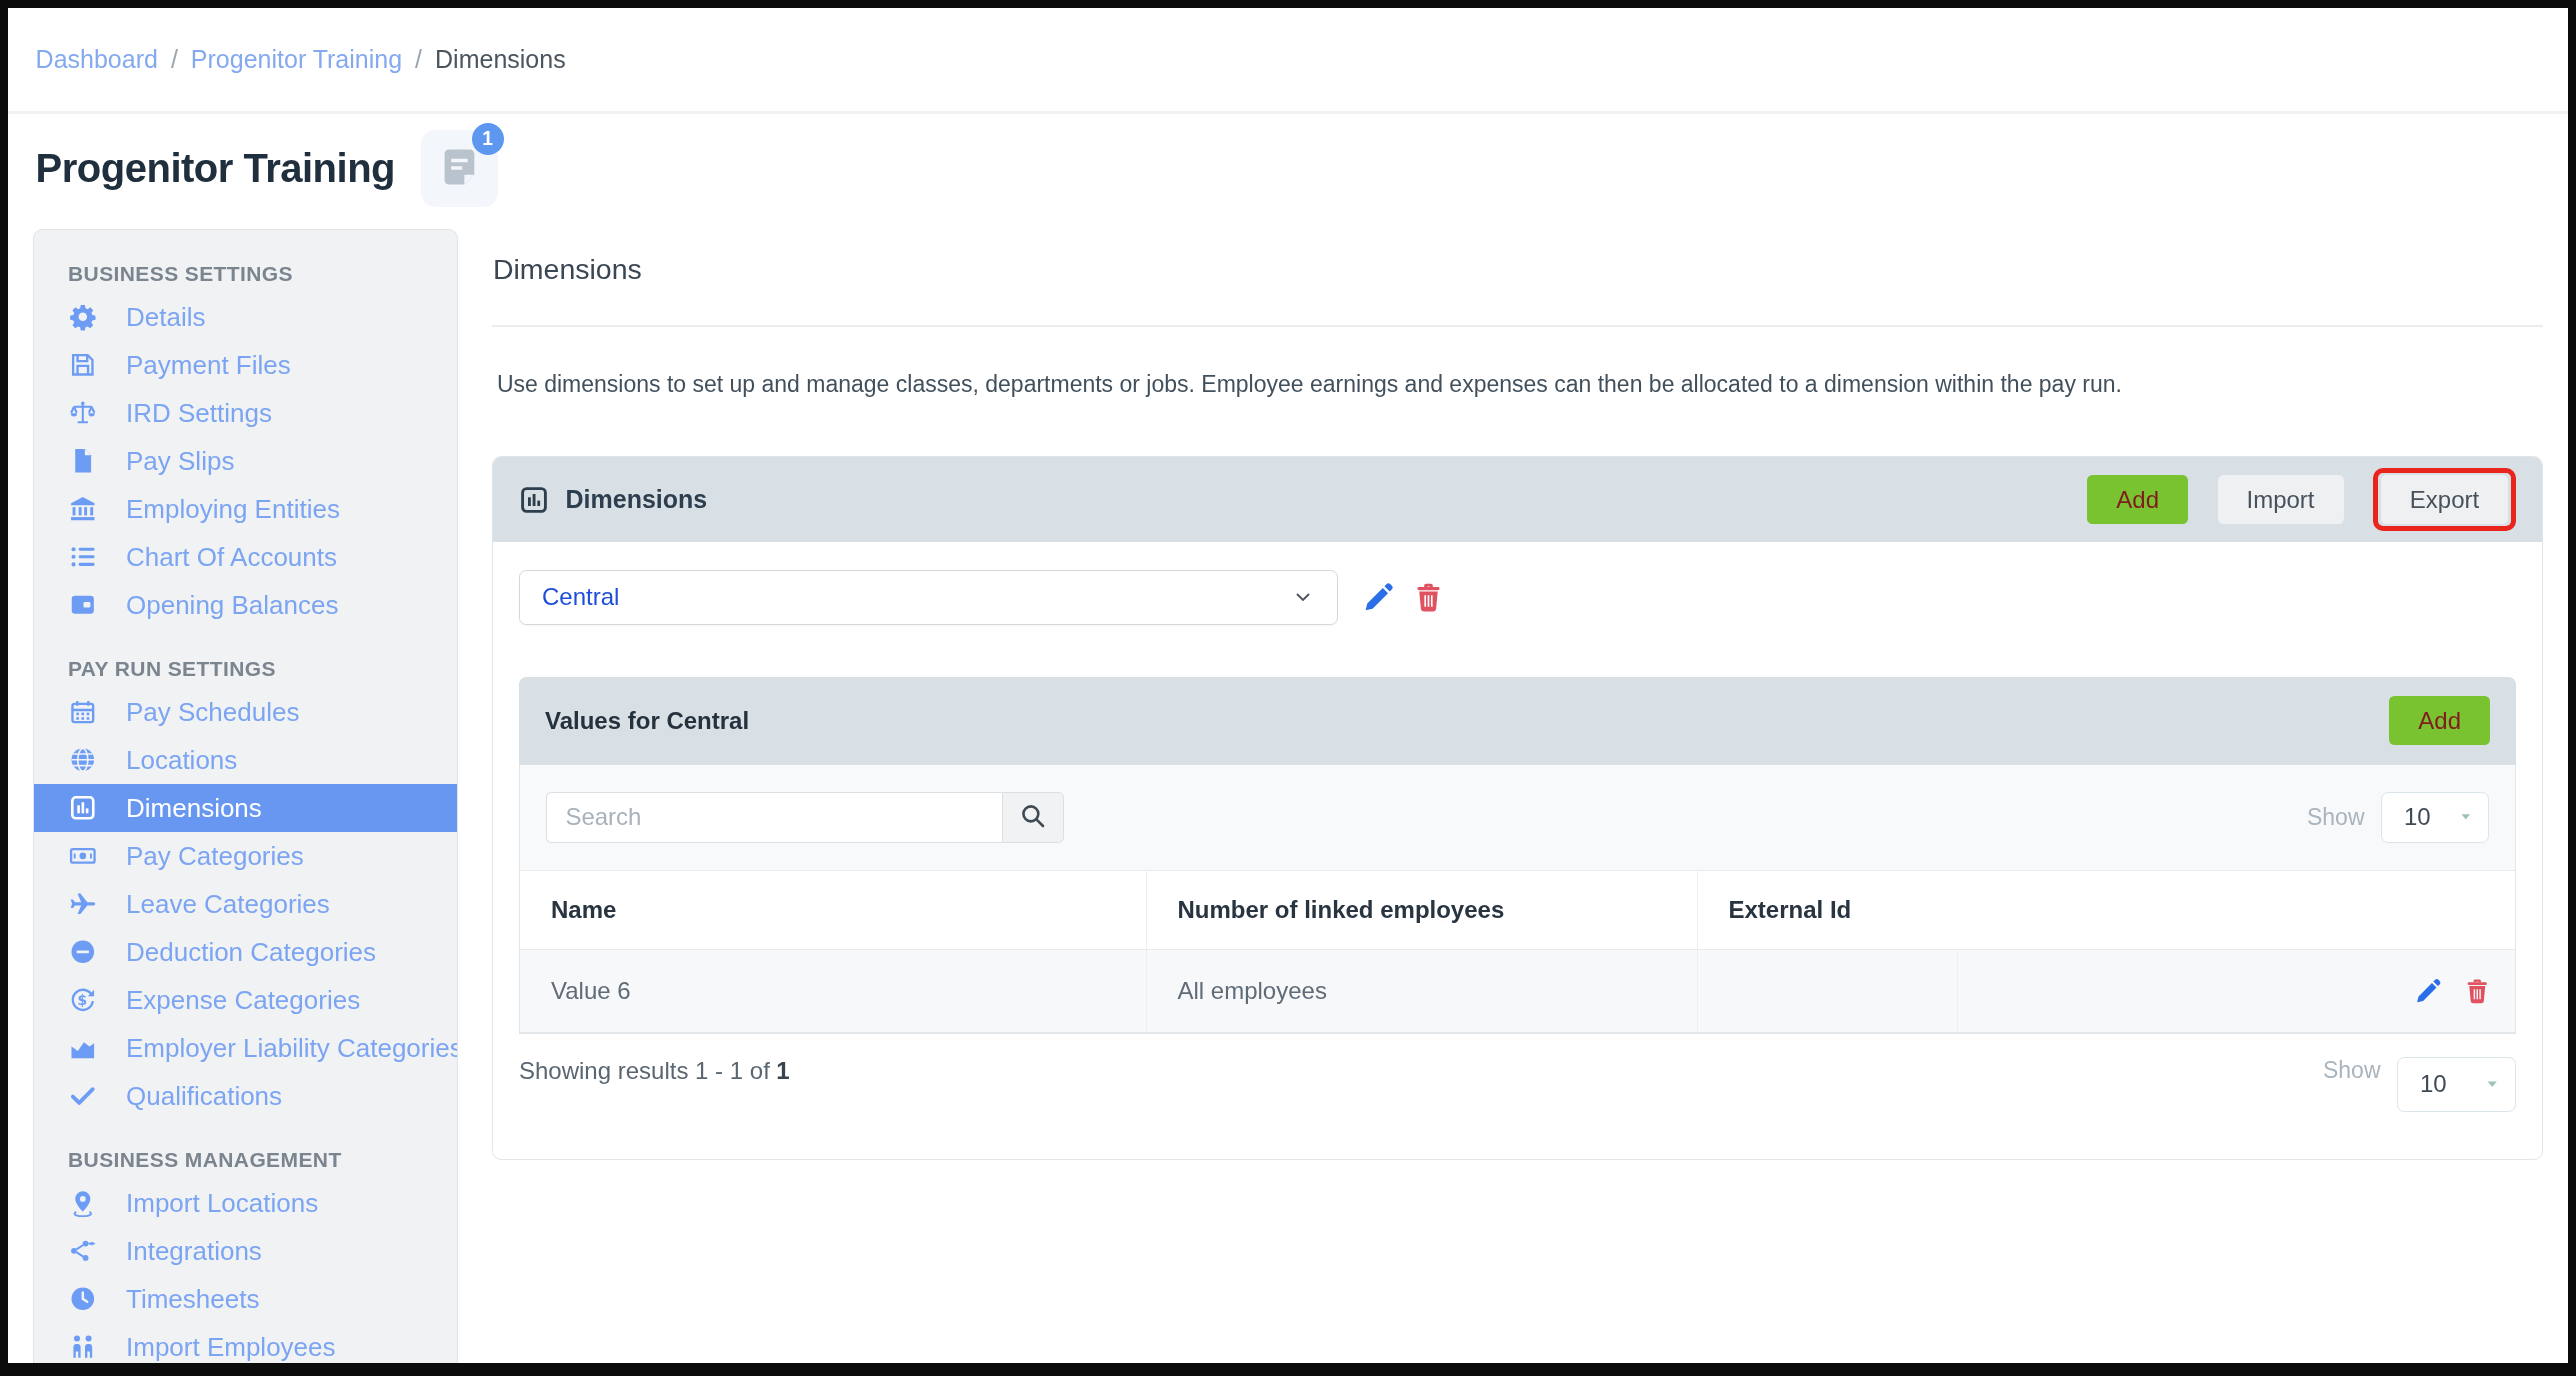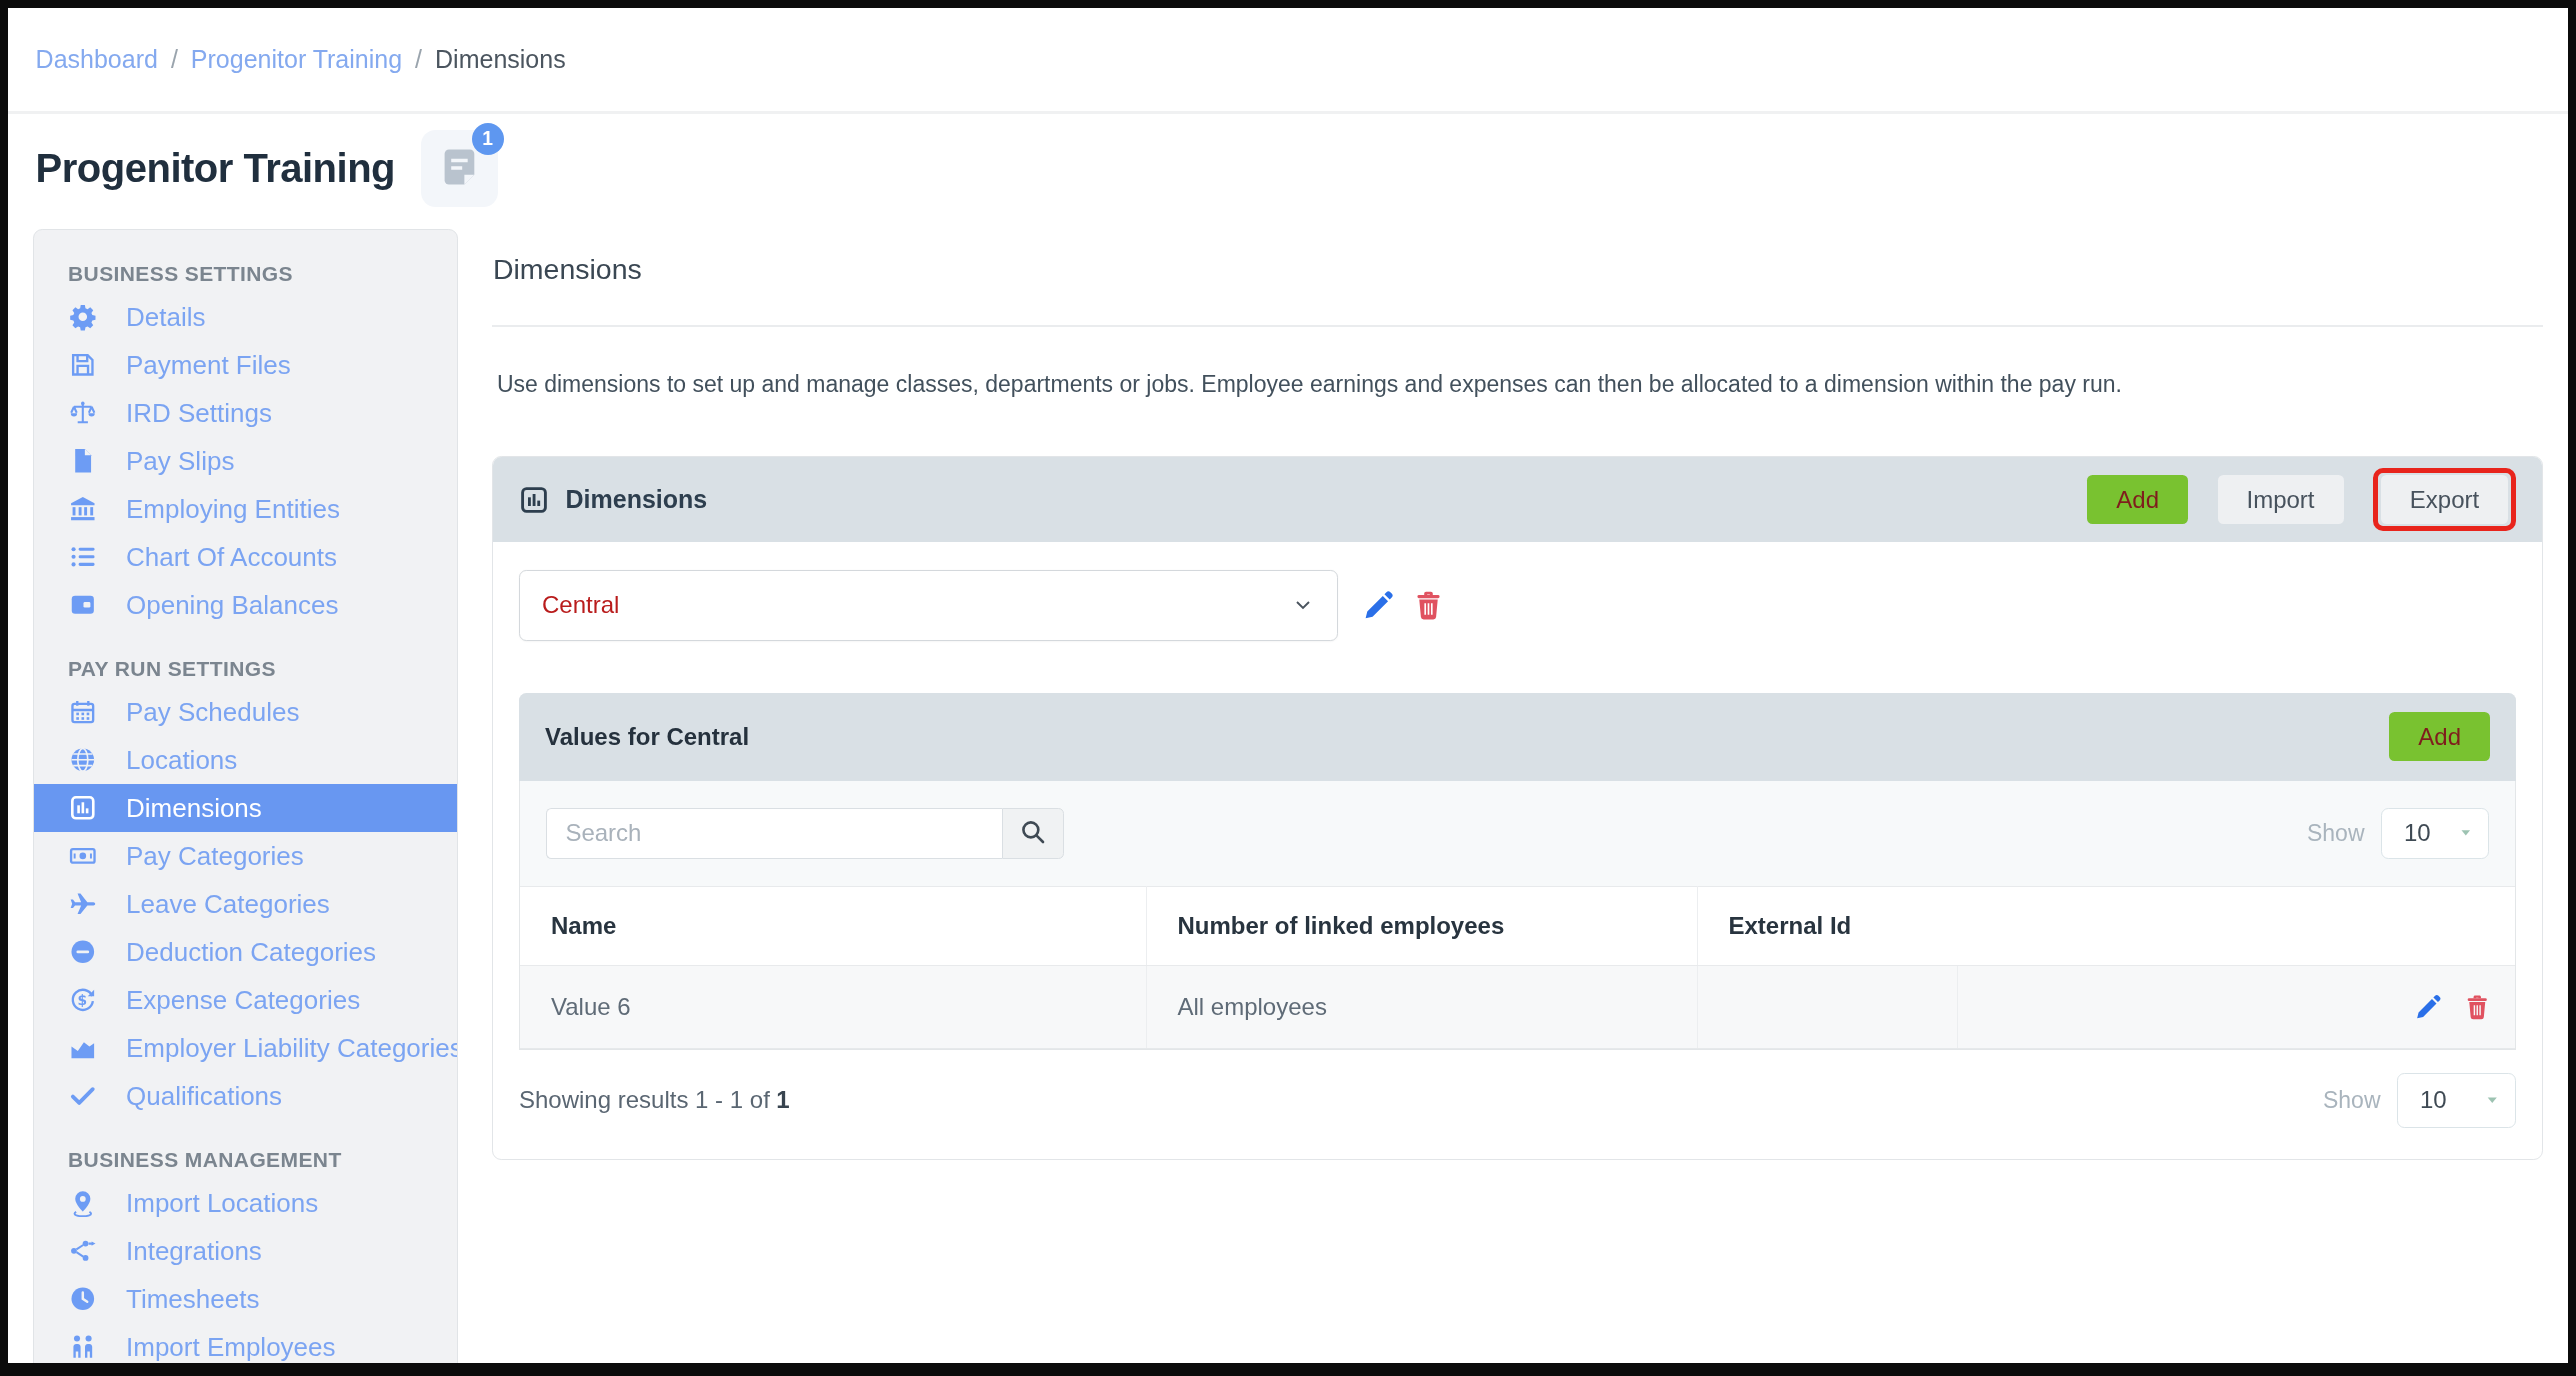--- a/index.html
+++ b/index.html
@@ -114,24 +114,24 @@
     display: inline-flex; margin-left: 13px;
     border: 5.5px solid #e8241c; border-radius: 10px; padding: 1.8px 2.8px;
   }
   .export-hl .btn { margin-left: 0; }
 
   .card-body { padding: 27.6px 26px 0 26px; }
 
   
   .select-row { display: flex; align-items: center; }
   .dim-select {
-    width: 819px; height: 71px; background: #fff;
+    width: 819px; height: 55px; background: #fff;
     border: 1.8px solid #d4d8dc; border-radius: 7.3px;
     display: flex; align-items: center; justify-content: space-between;
-    padding: 0 22px; font-size: 24px; color: #b91c1c; cursor: pointer;
+    padding: 0 22px; font-size: 24px; color: #1d4ed8; cursor: pointer;
     box-shadow: 0 0.9px 1.8px rgba(0,0,0,0.04);
   }
   .dim-select .chev { color: #4a545e; display: flex; }
   .icon-btn { display: flex; align-items: center; justify-content: center; cursor: pointer; }
   .icon-btn svg { width: 33px; height: 33px; }
   .icon-btn.pencil { color: #2a6fe8; margin-left: 24px; }
   .icon-btn.trash  { color: #e05260; margin-left: 16.5px; }
 
   
   .values-card { margin-top: 52px; }
@@ -181,21 +181,21 @@
     background: #f7f8f9; color: #5f6b77;
     padding: 26px 9.2px 26px 31px; border-bottom: 0.9px solid #e6e9eb;
   }
   td.actions { text-align: right; padding-right: 24px !important; }
   td.actions .icon-btn { display: inline-flex; vertical-align: middle; }
   td.actions .icon-btn svg { width: 28.5px; height: 28.5px; }
   td.actions .icon-btn.pencil { margin-left: 0; }
   td.actions .icon-btn.trash { margin-left: 13px; }
 
   
-  .values-footer { margin-top: 23px; display: flex; align-items: center; }
+  .values-footer { margin-top: 23px; display: flex; }
   .results { font-size: 24px; color: #5a6672; }
   .results b { color: #38444f; margin-left: 6.4px; }
 </style>
 </head>
 <body>
 
 <div class="screen">
 
   <nav class="breadcrumb">
     <a>Dashboard</a>

